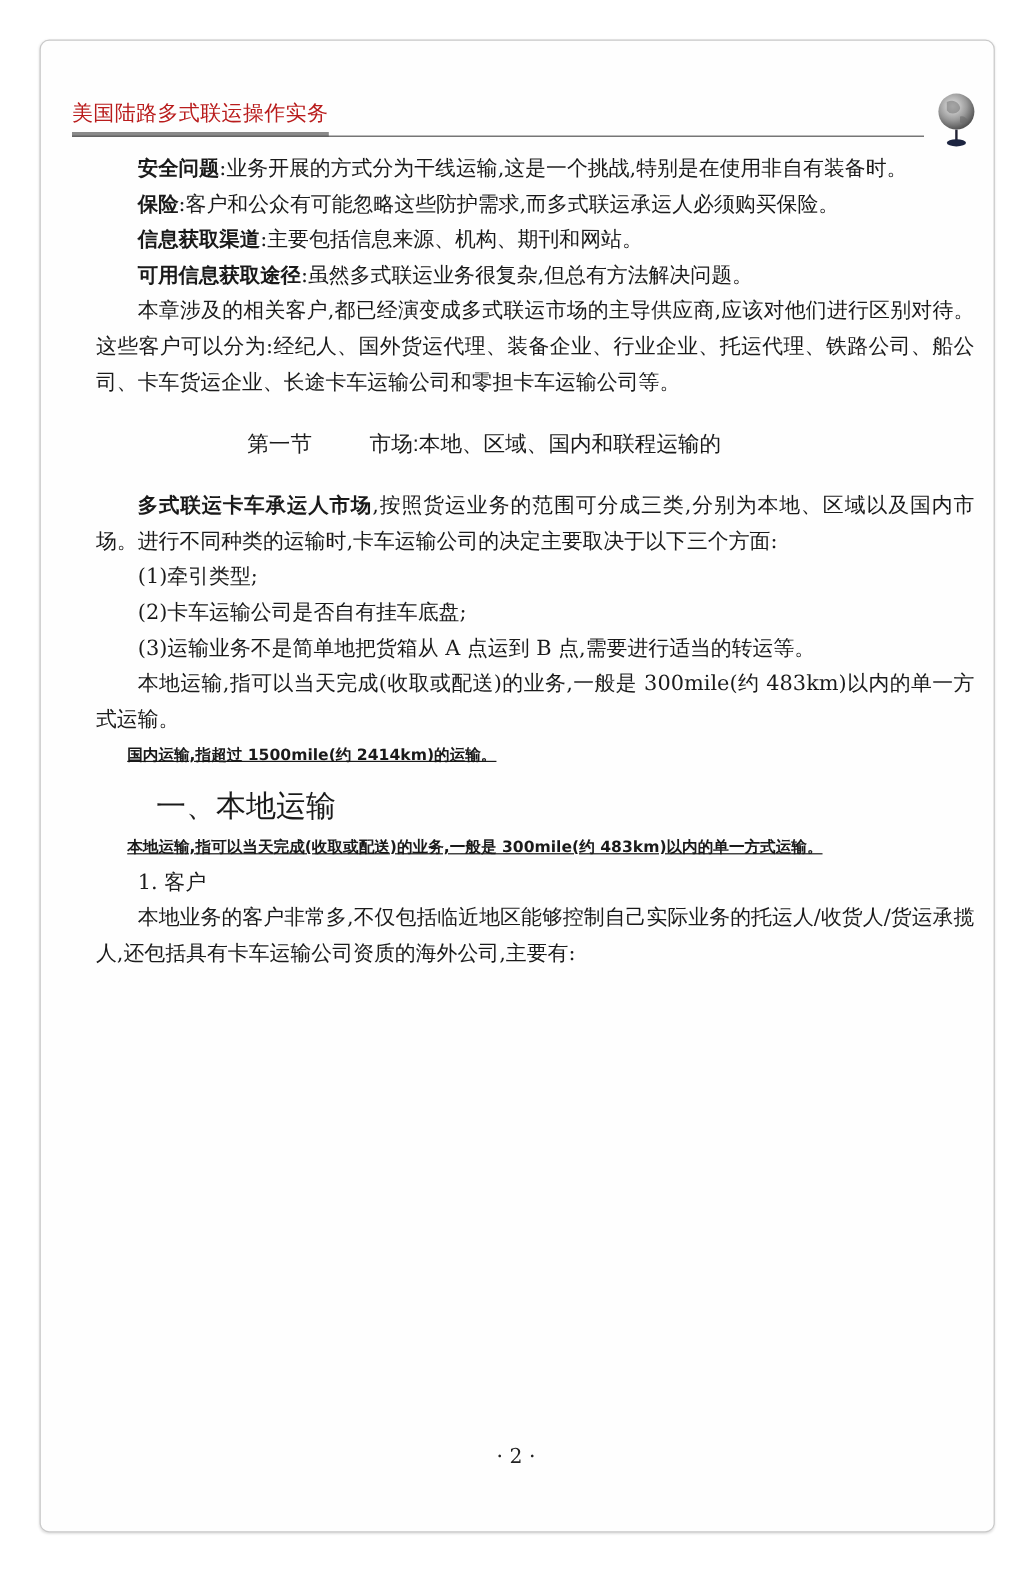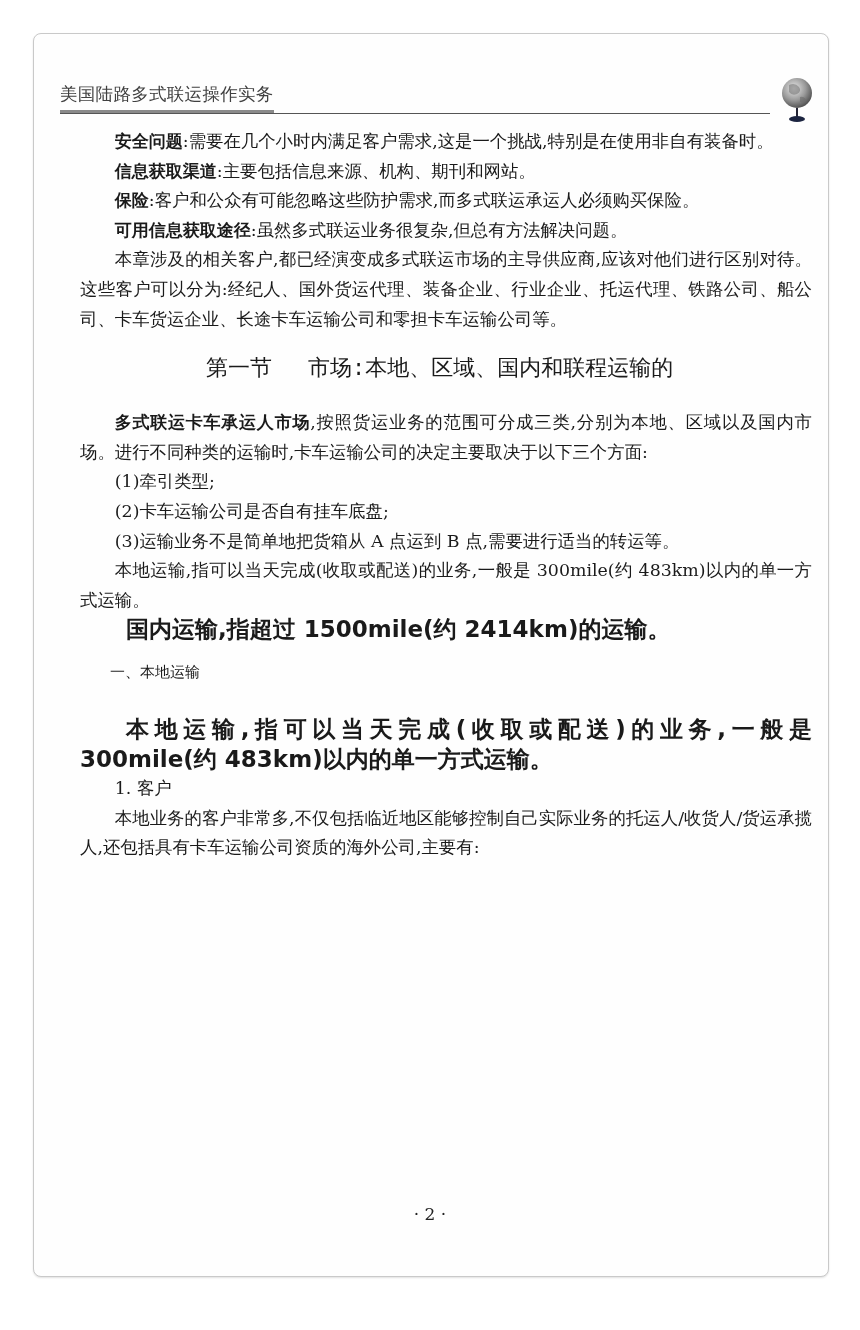--- a/index.html
+++ b/index.html
@@ -7,49 +7,49 @@
     width:860px; height:1330px; background:#ffffff; position:relative; overflow:hidden;
     font-family:"DejaVu Serif","Liberation Serif",serif; color:#1a1a1a;
   }
   .page-frame {
     position:absolute; left:33px; top:33px; width:794px; height:1242px;
     border:1.5px solid #c9c9c9; border-radius:8px; background:#fefefe;
     box-shadow:0 1px 2px rgba(0,0,0,0.12);
   }
   .running-head {
     position:absolute; left:60px; top:82px; height:32px;
-    font-family:Liberation Sans, sans-serif; font-size:17.5px; color:#404040;
+    font-family:Liberation Sans, sans-serif; font-size:17.5px; color:#b91c1c;
     letter-spacing:0.3px;
   }
   .running-head .title-bar {
     position:absolute; left:0; top:28px; width:100%; height:4px; background:#8a8a8a;
   }
   .head-rule {
     position:absolute; left:60px; top:113px; width:710px; height:1px; background:#555;
   }
   .globe {
     position:absolute; left:775px; top:75px; width:40px; height:50px;
   }
   .content {
     position:absolute; left:80px; top:127px; width:732px;
     font-size:17.4px; line-height:29.6px; text-align:justify;
   }
   .content p { margin:0; text-indent:2em; }
   .content b { font-family:"DejaVu Sans","Liberation Sans",sans-serif; font-weight:bold; font-size:17px; }
-  .boldpara { font-family:"DejaVu Sans","Liberation Sans",sans-serif; font-weight:bold; font-size:23px; }
+  .boldpara { font-family:"DejaVu Sans","Liberation Sans",sans-serif; font-weight:bold; font-size:13px;text-decoration:underline; }
   .section-heading {
-    font-family:Liberation Mono, monospace; font-size:22px; line-height:36px;
+    font-family:Liberation Sans, sans-serif; font-size:18px; line-height:36px;
     color:#1a1a1a; margin:18px 0 20px 0;
   }
   .section-heading .row1 { padding-left:126px; }
   .section-heading .row1 .sec-num { display:inline-block; width:102px; }
   .section-heading .row2 { padding-left:228px; }
   .subheading {
-    font-family:"DejaVu Sans","Liberation Sans",sans-serif; font-size:15px; line-height:30px;
-    text-indent:2em; margin:12px 0 28px 0;
+    font-family:"DejaVu Sans","Liberation Sans",sans-serif; font-size:25px; line-height:30px;
+    text-indent:2em; margin:12px 0 5px 0;
   }
   .page-number {
     position:absolute; left:0; width:860px; top:1204px; text-align:center;
     font-size:17px; color:#222;
   }
 </style>
 </head>
 <body>
 
 <div class="page-frame"></div>
@@ -71,23 +71,23 @@
     </defs>
     <circle cx="22" cy="18" r="15" fill="url(#g)"></circle>
     <path d="M14 10 q6 -3 10 2 q3 4 -2 7 q-5 2 -8 -2z" fill="#7a7a7a" opacity="0.6"></path>
     <path d="M25 22 q4 -1 6 3 q-2 4 -6 2z" fill="#6a6a6a" opacity="0.6"></path>
     <rect x="21" y="33" width="2" height="9" fill="#223"></rect>
     <ellipse cx="22" cy="44" rx="8" ry="3" fill="#1c2440"></ellipse>
   </svg>
 </div>
 
 <div class="content">
-  <p><b>安全问题</b><span>:</span><span>需要在几个小时内满足客户需求,这是一个挑战,特别是在使用非自有装备时。</span></p>
+  <p><b>安全问题</b><span>:</span><span>业务开展的方式分为干线运输,这是一个挑战,特别是在使用非自有装备时。</span></p>
+  <p><b>保险</b><span>:</span><span>客户和公众有可能忽略这些防护需求,而多式联运承运人必须购买保险。</span></p>
   <p><b>信息获取渠道</b><span>:</span><span>主要包括信息来源、机构、期刊和网站。</span></p>
-  <p><b>保险</b><span>:</span><span>客户和公众有可能忽略这些防护需求,而多式联运承运人必须购买保险。</span></p>
   <p><b>可用信息获取途径</b><span>:</span><span>虽然多式联运业务很复杂,但总有方法解决问题。</span></p>
   <p>本章涉及的相关客户,都已经演变成多式联运市场的主导供应商,应该对他们进行区别对待。这些客户可以分为:经纪人、国外货运代理、装备企业、行业企业、托运代理、铁路公司、船公司、卡车货运企业、长途卡车运输公司和零担卡车运输公司等。</p>
 
   <div class="section-heading">
     <div class="row1"><span class="sec-num">第一节</span><span>市场:本地、区域、国内和联程运输的</span></div>
   </div>
 
   <p><b>多式联运卡车承运人市场</b><span>,按照货运业务的范围可分成三类,分别为本地、区域以及国内市场。进行不同种类的运输时,卡车运输公司的决定主要取决于以下三个方面:</span></p>
   <p>(1)牵引类型;</p>
   <p>(2)卡车运输公司是否自有挂车底盘;</p>

